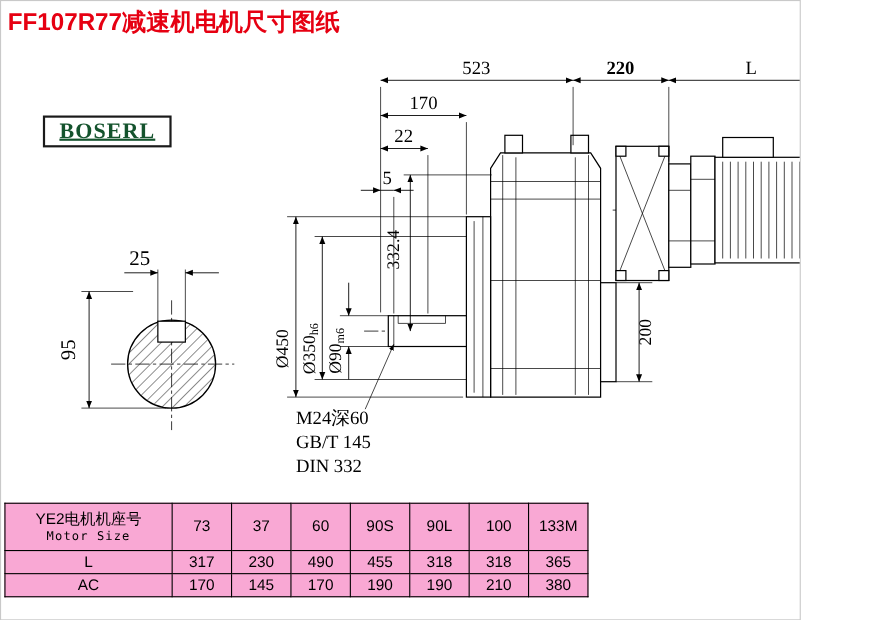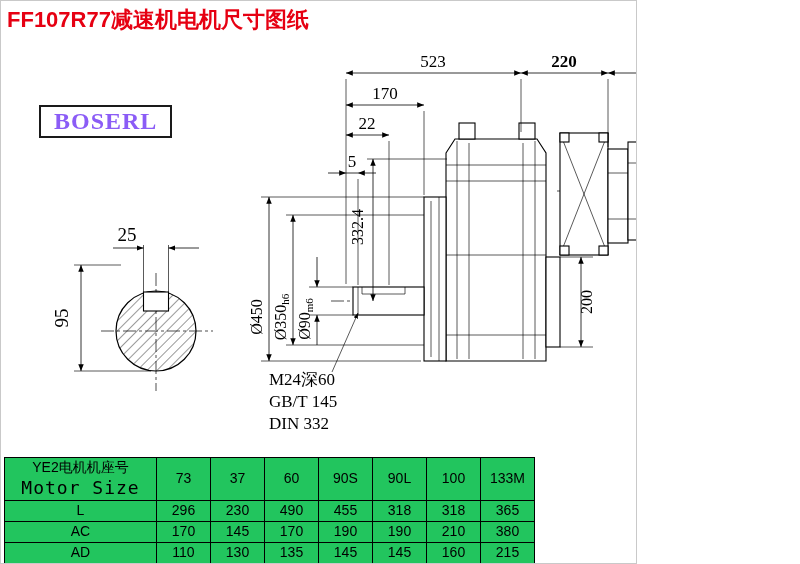--- a/index.html
+++ b/index.html
@@ -1,39 +1,39 @@
 <!DOCTYPE html>
 <html><head>
 <meta charset="utf-8">
 <style>
   html,body{margin:0;padding:0;background:#fff;}
-  #page{position:relative;width:637px;height:564px;background:#fff;box-sizing:border-box;
+  #page{position:relative;width:728px;height:564px;background:#fff;box-sizing:border-box;
         border:1px solid #c9c9c9;overflow:hidden;font-family:"Liberation Sans",sans-serif;}
   #title{position:absolute;left:6px;top:4px;font-size:22px;font-weight:bold;color:#e60012;
          font-family:"Liberation Sans",sans-serif;}
   #logo{position:absolute;left:38px;top:104px;border:2px solid #1a1a1a;padding:1px 13px;
-        font-family:"Liberation Serif",serif;font-weight:bold;font-size:24px;color:#8b5cf6;
-        letter-spacing:1px;background:#fff;}
+        font-family:"Liberation Serif",serif;font-weight:bold;font-size:20px;color:#14532d;
+        letter-spacing:1px;background:#fff;text-decoration:underline;}
   svg{position:absolute;left:0;top:0;}
   .ln{fill:#fff;stroke:#000;stroke-width:1.1;}
   .thin{fill:none;stroke:#000;stroke-width:0.65;}
   .dim{fill:none;stroke:#000;stroke-width:0.8;}
   .cl{fill:none;stroke:#000;stroke-width:0.7;stroke-dasharray:13 3 3 3;}
   .dtxt{font-family:"Liberation Serif",serif;font-size:16px;fill:#000;}
   .dtxt2{font-family:"Liberation Serif",serif;font-size:17px;fill:#000;}
   .big{font-size:19px;}
   .bold{font-weight:bold;}
   .sub{font-size:11px;}
   
-  #spec-table{position:absolute;left:3px;top:456px;border-collapse:collapse;background:#22c55e;
+  #spec-table{position:absolute;left:3px;top:456px;border-collapse:collapse;background:#f9a8d4;
               font-size:14px;color:#000;table-layout:fixed;}
   #spec-table td{border:1px solid #000;text-align:center;vertical-align:middle;padding:0;
                  height:20px;line-height:1.25;}
   #spec-table td.hd{height:42px;}
-  .mono{font-family:"DejaVu Sans Mono",monospace;font-size:18px;letter-spacing:1px;}
+  .mono{font-family:"DejaVu Sans Mono",monospace;font-size:11px;letter-spacing:1px;}
 </style>
 </head>
 <body>
 
 <div id="page">
 
   <div id="title">FF107R77减速机电机尺寸图纸</div>
   <div id="logo">BOSERL</div>
 
   <svg width="800" height="564" viewBox="0 0 800 564">
@@ -209,44 +209,34 @@
         <td class="hd">73</td>
         <td class="hd">37</td>
         <td class="hd">60</td>
         <td class="hd">90S</td>
         <td class="hd">90L</td>
         <td class="hd">100</td>
         <td class="hd">133M</td>
       </tr>
       <tr>
         <td>L</td>
-        <td>296</td>
+        <td>317</td>
         <td>230</td>
         <td>490</td>
         <td>455</td>
         <td>318</td>
         <td>318</td>
         <td>365</td>
       </tr>
       <tr>
         <td>AC</td>
         <td>170</td>
         <td>145</td>
         <td>170</td>
         <td>190</td>
         <td>190</td>
         <td>210</td>
         <td>380</td>
       </tr>
-      <tr>
-        <td>AD</td>
-        <td>110</td>
-        <td>130</td>
-        <td>135</td>
-        <td>145</td>
-        <td>145</td>
-        <td>160</td>
-        <td>215</td>
-      </tr>
     </tbody>
   </table>
 
 </div>
 
 </body></html>

